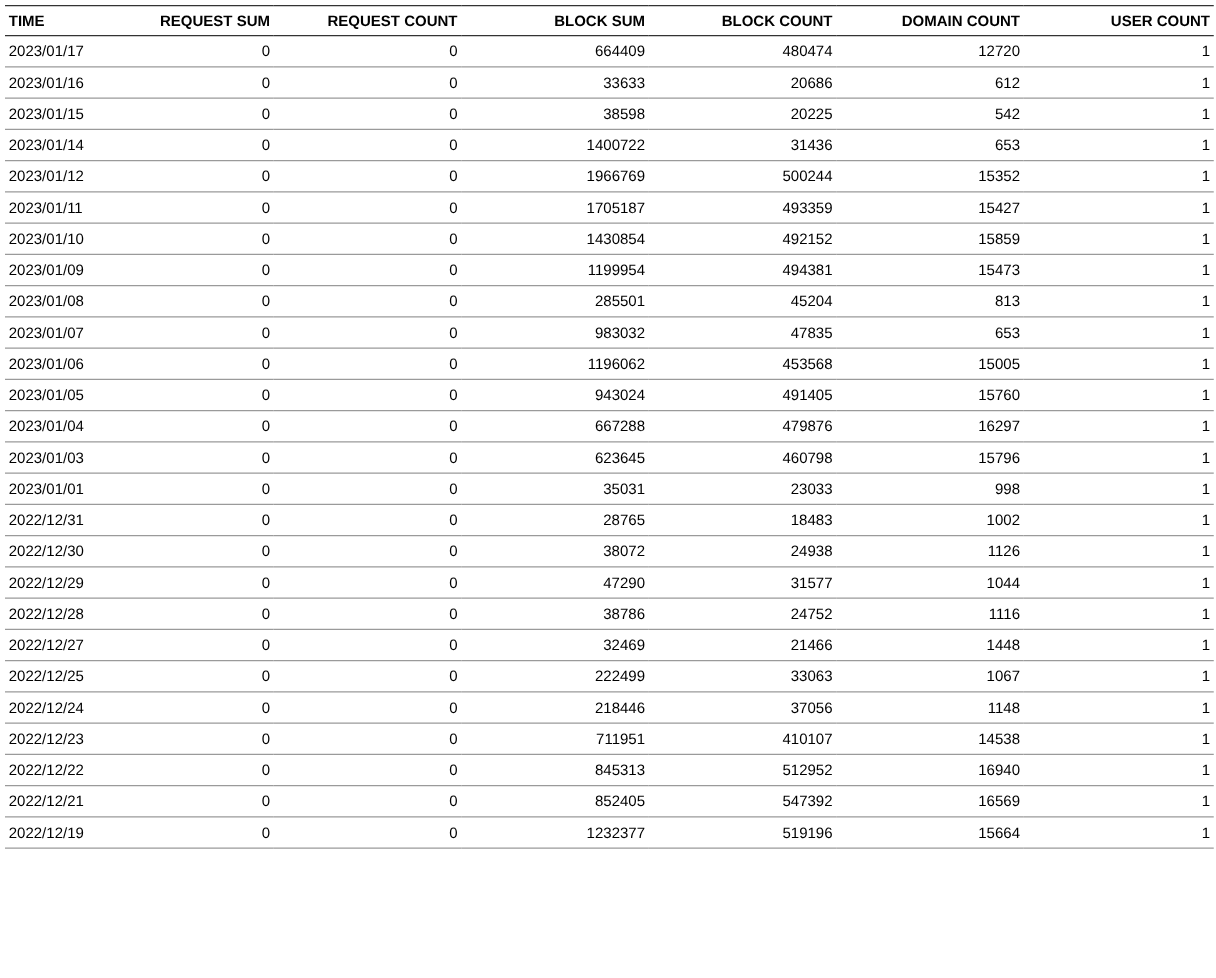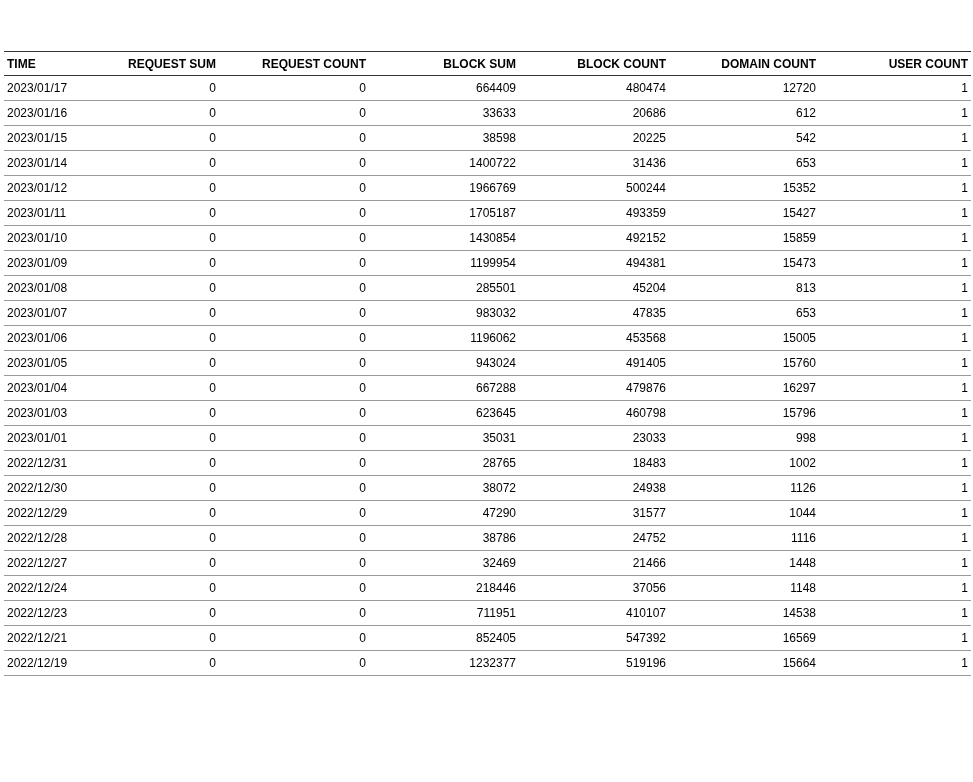--- a/index.html
+++ b/index.html
@@ -16,21 +16,20 @@
       position: absolute;
       left: 4px;
       top: 4px;
       width: 967px;
     }
     table {
       border-collapse: collapse;
       width: 967px;
       table-layout: fixed;
       font-size: 12px;
-      margin-top: 47px;
     }
     thead th {
       font-weight: bold;
       height: 23px;
       padding: 0 3px;
       border-top: 1px solid #333;
       border-bottom: 1px solid #333;
       vertical-align: middle;
     }
     tbody td {
@@ -249,35 +248,53 @@
         <tr>
           <td class="l">2022/12/27</td>
           <td class="r">0</td>
           <td class="r">0</td>
           <td class="r">32469</td>
           <td class="r">21466</td>
           <td class="r">1448</td>
           <td class="r">1</td>
         </tr>
         <tr>
+          <td class="l">2022/12/25</td>
+          <td class="r">0</td>
+          <td class="r">0</td>
+          <td class="r">222499</td>
+          <td class="r">33063</td>
+          <td class="r">1067</td>
+          <td class="r">1</td>
+        </tr>
+        <tr>
           <td class="l">2022/12/24</td>
           <td class="r">0</td>
           <td class="r">0</td>
           <td class="r">218446</td>
           <td class="r">37056</td>
           <td class="r">1148</td>
           <td class="r">1</td>
         </tr>
         <tr>
           <td class="l">2022/12/23</td>
           <td class="r">0</td>
           <td class="r">0</td>
           <td class="r">711951</td>
           <td class="r">410107</td>
           <td class="r">14538</td>
+          <td class="r">1</td>
+        </tr>
+        <tr>
+          <td class="l">2022/12/22</td>
+          <td class="r">0</td>
+          <td class="r">0</td>
+          <td class="r">845313</td>
+          <td class="r">512952</td>
+          <td class="r">16940</td>
           <td class="r">1</td>
         </tr>
         <tr>
           <td class="l">2022/12/21</td>
           <td class="r">0</td>
           <td class="r">0</td>
           <td class="r">852405</td>
           <td class="r">547392</td>
           <td class="r">16569</td>
           <td class="r">1</td>

